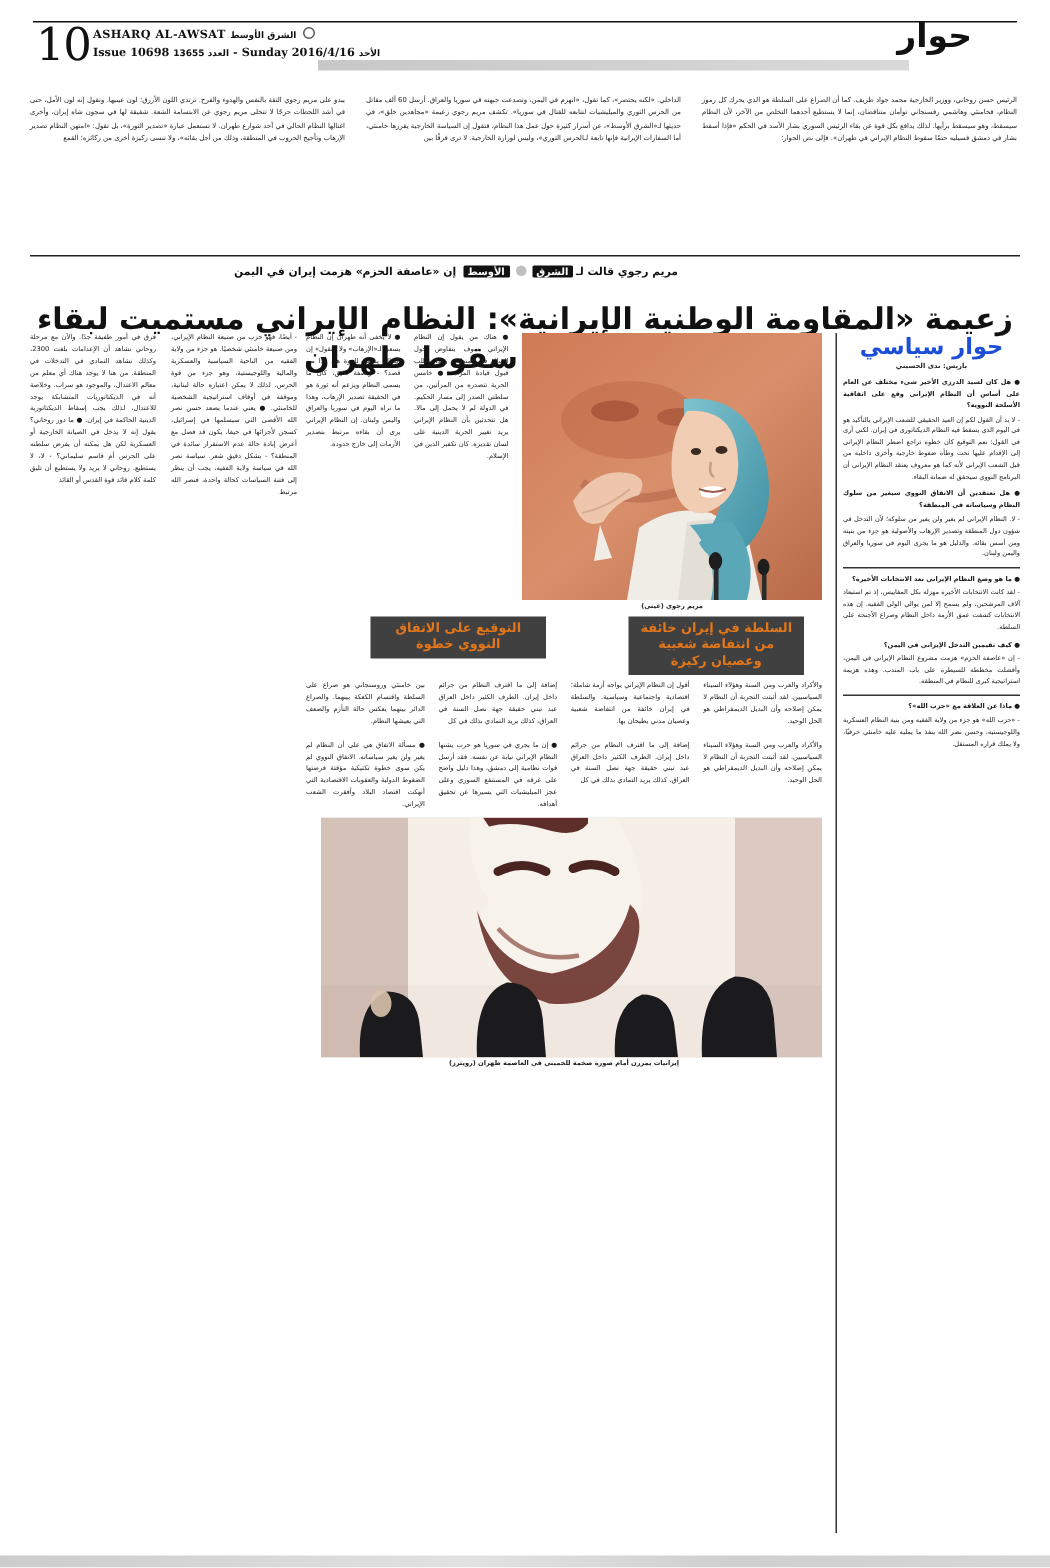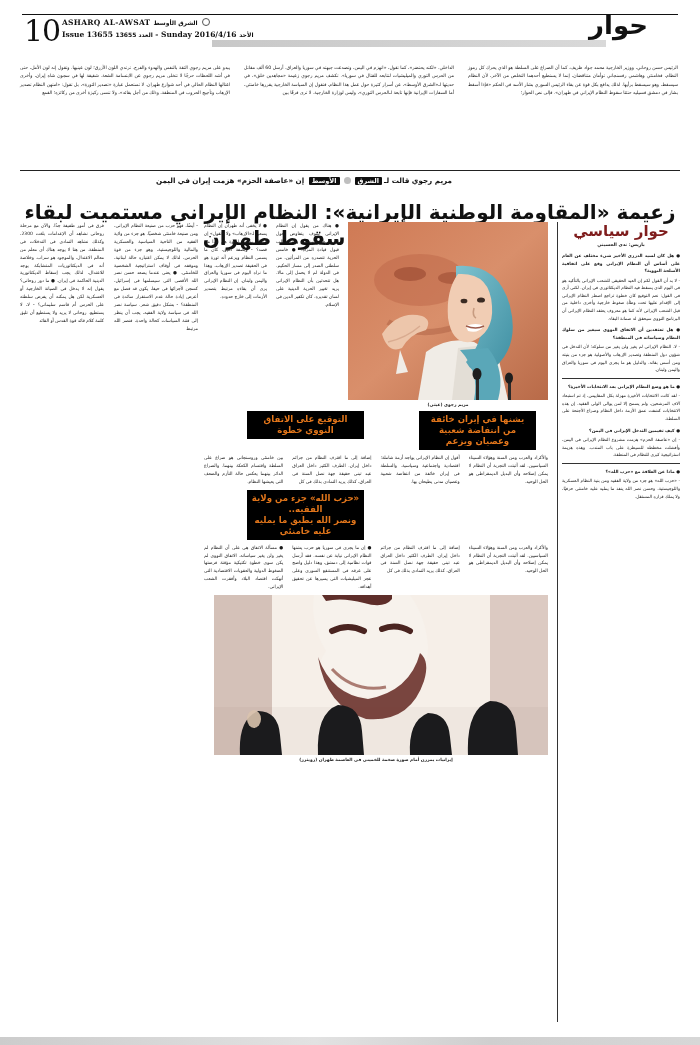--- a/index.html
+++ b/index.html
@@ -20,21 +20,21 @@
   .mast-l1{font-family:"DejaVu Serif","Liberation Serif",serif;font-size:7.5px;font-weight:700;
     color:#111;letter-spacing:.3px;white-space:nowrap;}
   .mast-l1 .ar{font-family:"DejaVu Sans",sans-serif;font-size:6px;font-weight:700;}
   .mast-globe{display:inline-block;width:6px;height:6px;border-radius:50%;
     border:1px solid #555;vertical-align:-1px;margin:0 2px;}
   .mast-l2{margin-top:3px;font-family:"DejaVu Serif","Liberation Serif",serif;font-size:7.5px;
     font-weight:700;color:#111;white-space:nowrap;}
   .mast-l2 .ar{font-family:"DejaVu Sans",sans-serif;font-size:6px;font-weight:700;}
   .mast-bar{position:absolute;left:212px;top:40px;width:394px;height:7px;
     background:linear-gradient(to left,#d9d9d9,#c8c8c8);}
-  .section-name{position:absolute;right:20px;top:10px;font-size:26px;font-weight:700;
+  .section-name{position:absolute;right:20px;top:10px;font-size:22px;font-weight:700;
     color:#111;line-height:30px;font-family:"DejaVu Sans",sans-serif;}
 
   
   .intro{position:absolute;left:20px;top:64px;width:660px;height:100px;
     display:flex;flex-direction:row-reverse;gap:14px;}
   .intro-col{width:210px;font-size:4.6px;line-height:1.82;text-align:justify;color:#1a1a1a;}
 
   .rule-thin{position:absolute;left:20px;width:660px;height:1px;background:#222;}
 
   
@@ -45,21 +45,21 @@
   .kicker .globe{display:inline-block;width:7px;height:7px;border-radius:50%;
     background:#bfbfbf;vertical-align:-1px;margin:0 2px;}
   .headline{position:absolute;left:10px;top:186px;width:680px;text-align:center;
     font-size:20px;font-weight:700;color:#111;line-height:26px;letter-spacing:-.3px;}
 
   
   .grid{position:absolute;left:20px;top:222px;width:660px;height:800px;}
 
   
   .sidebar{position:absolute;right:0;top:0;width:118px;height:800px;}
-  .sb-title{text-align:center;font-size:15px;font-weight:700;color:#7f1d1d;
+  .sb-title{text-align:center;font-size:15px;font-weight:700;color:#1d4ed8;
     letter-spacing:.5px;margin-bottom:2px;}
   .sb-byline{text-align:center;font-size:4.6px;font-weight:700;color:#222;margin-bottom:5px;}
   .sb-body{font-size:4.4px;line-height:1.72;text-align:justify;color:#1a1a1a;}
   .sb-q{font-weight:700;display:block;margin-top:4px;}
   .sb-a{display:block;margin-top:2px;}
   .sb-rule{width:100%;height:1px;background:#333;margin:4px 0;}
   .sidebar-divider{position:absolute;right:122px;top:0;width:1px;height:800px;background:#333;}
 
   
   .leftcol{position:absolute;left:0;top:0;width:178px;}
@@ -70,21 +70,21 @@
   .center{position:absolute;left:184px;top:0;width:344px;}
 
   .photo{width:200px;height:178px;position:relative;overflow:hidden;background:#cfd8dc;}
   .photo-cap{font-size:4.4px;text-align:center;font-weight:700;margin-top:2px;color:#222;}
 
   
   .col-flow{display:flex;flex-direction:row-reverse;gap:9px;}
   .tcol{width:80px;font-size:4.5px;line-height:1.76;text-align:justify;color:#1a1a1a;}
 
   
-  .subhead{background:#000000;color:#e2761b;font-weight:700;font-size:8.6px;
+  .subhead{background:#404040;color:#e2761b;font-weight:700;font-size:8.6px;
     line-height:11px;text-align:center;padding:3px 2px;border-top:1px solid #e2761b;
     border-bottom:1px solid #e2761b;margin-left:43px;}
   .sh-row{display:flex;flex-direction:row-reverse;gap:12px;margin:4px 0 4px;}
   .sh-box{width:160px;}
   .sh-box .subhead{color:#e2761b;border:none;}
 
   .photo2{width:334px;height:160px;position:relative;overflow:hidden;background:#e8e2dc;}
   .photo2-cap{font-size:4.4px;text-align:center;font-weight:700;margin-top:2px;color:#222;}
 
   .bottom-band{position:absolute;left:0;bottom:0;width:700px;height:8px;
@@ -98,21 +98,21 @@
   <div class="masthead">
     <div class="mast-rule"></div>
     <div class="folio">10</div>
     <div class="mast-lines">
       <div class="mast-l1">
         <span>ASHARQ AL-AWSAT</span>
         <span class="ar">الشرق الأوسط</span>
         <span class="mast-globe"></span>
       </div>
       <div class="mast-l2">
-        <span>Issue 13655</span>
+        <span>Issue 10698</span>
         <span class="ar">العدد 13655</span>
         <span> - </span>
         <span>Sunday 2016/4/16</span>
         <span class="ar">الأحد</span>
       </div>
     </div>
     <div class="mast-bar"></div>
     <div class="section-name">حوار</div>
   </div>
 
@@ -222,40 +222,34 @@
       </div>
 
       <div class="sh-row">
         <div class="sh-box">
           <div class="subhead">
             <div>التوقيع على الاتفاق النووي خطوة</div>
           </div>
         </div>
         <div class="sh-box">
           <div class="subhead">
-            <div>يشنها في إيران خائفة</div>
-            <div>من انتفاضة شعبية وعصيان ويزعم</div>
+            <div>السلطة في إيران خائفة</div>
+            <div>من انتفاضة شعبية وعصيان ركيزة</div>
           </div>
         </div>
       </div>
 
       <div class="col-flow">
         <div class="tcol">بين خامنئي وروسنجاني هو صراع على السلطة واقتسام الكعكة بينهما. والصراع الدائر بينهما يعكس حالة التأزم والضعف التي يعيشها النظام.</div>
         <div class="tcol">إضافة إلى ما اقترف النظام من جرائم داخل إيران. الطرف الكثير داخل العراق عبد تبني حقيقة جهة نصل السنة في العراق، كذلك يريد التمادي بذلك في كل</div>
         <div class="tcol">أقول إن النظام الإيراني يواجه أزمة شاملة؛ اقتصادية واجتماعية وسياسية. والسلطة في إيران خائفة من انتفاضة شعبية وعصيان مدني يطيحان بها.</div>
         <div class="tcol">والأكراد والعرب ومن السنة وهؤلاء السيناء السياسيين. لقد أثبتت التجربة أن النظام لا يمكن إصلاحه وأن البديل الديمقراطي هو الحل الوحيد.</div>
       </div>
 
       <div class="sh-row">
-        <div class="sh-box">
-          <div class="subhead">
-            <div>«حزب الله» جزء من ولاية الفقيه..</div>
-            <div>ونصر الله يطبق ما يمليه عليه خامنئي</div>
-          </div>
-        </div>
       </div>
 
       <div class="col-flow">
         <div class="tcol">● مسألة الاتفاق هي على أن النظام لم يغير ولن يغير سياساته. الاتفاق النووي لم يكن سوى خطوة تكتيكية مؤقتة فرضتها الضغوط الدولية والعقوبات الاقتصادية التي أنهكت اقتصاد البلاد وأفقرت الشعب الإيراني.</div>
         <div class="tcol">● إن ما يجري في سوريا هو حرب يشنها النظام الإيراني نيابة عن نفسه. فقد أرسل قوات نظامية إلى دمشق، وهذا دليل واضح على غرقه في المستنقع السوري وعلى عجز الميليشيات التي يسيرها عن تحقيق أهدافه.</div>
         <div class="tcol">إضافة إلى ما اقترف النظام من جرائم داخل إيران. الطرف الكثير داخل العراق عبد تبني حقيقة جهة نصل السنة في العراق، كذلك يريد التمادي بذلك في كل</div>
         <div class="tcol">والأكراد والعرب ومن السنة وهؤلاء السيناء السياسيين. لقد أثبتت التجربة أن النظام لا يمكن إصلاحه وأن البديل الديمقراطي هو الحل الوحيد.</div>
       </div>
 
       <div style="margin-top:4px;">

